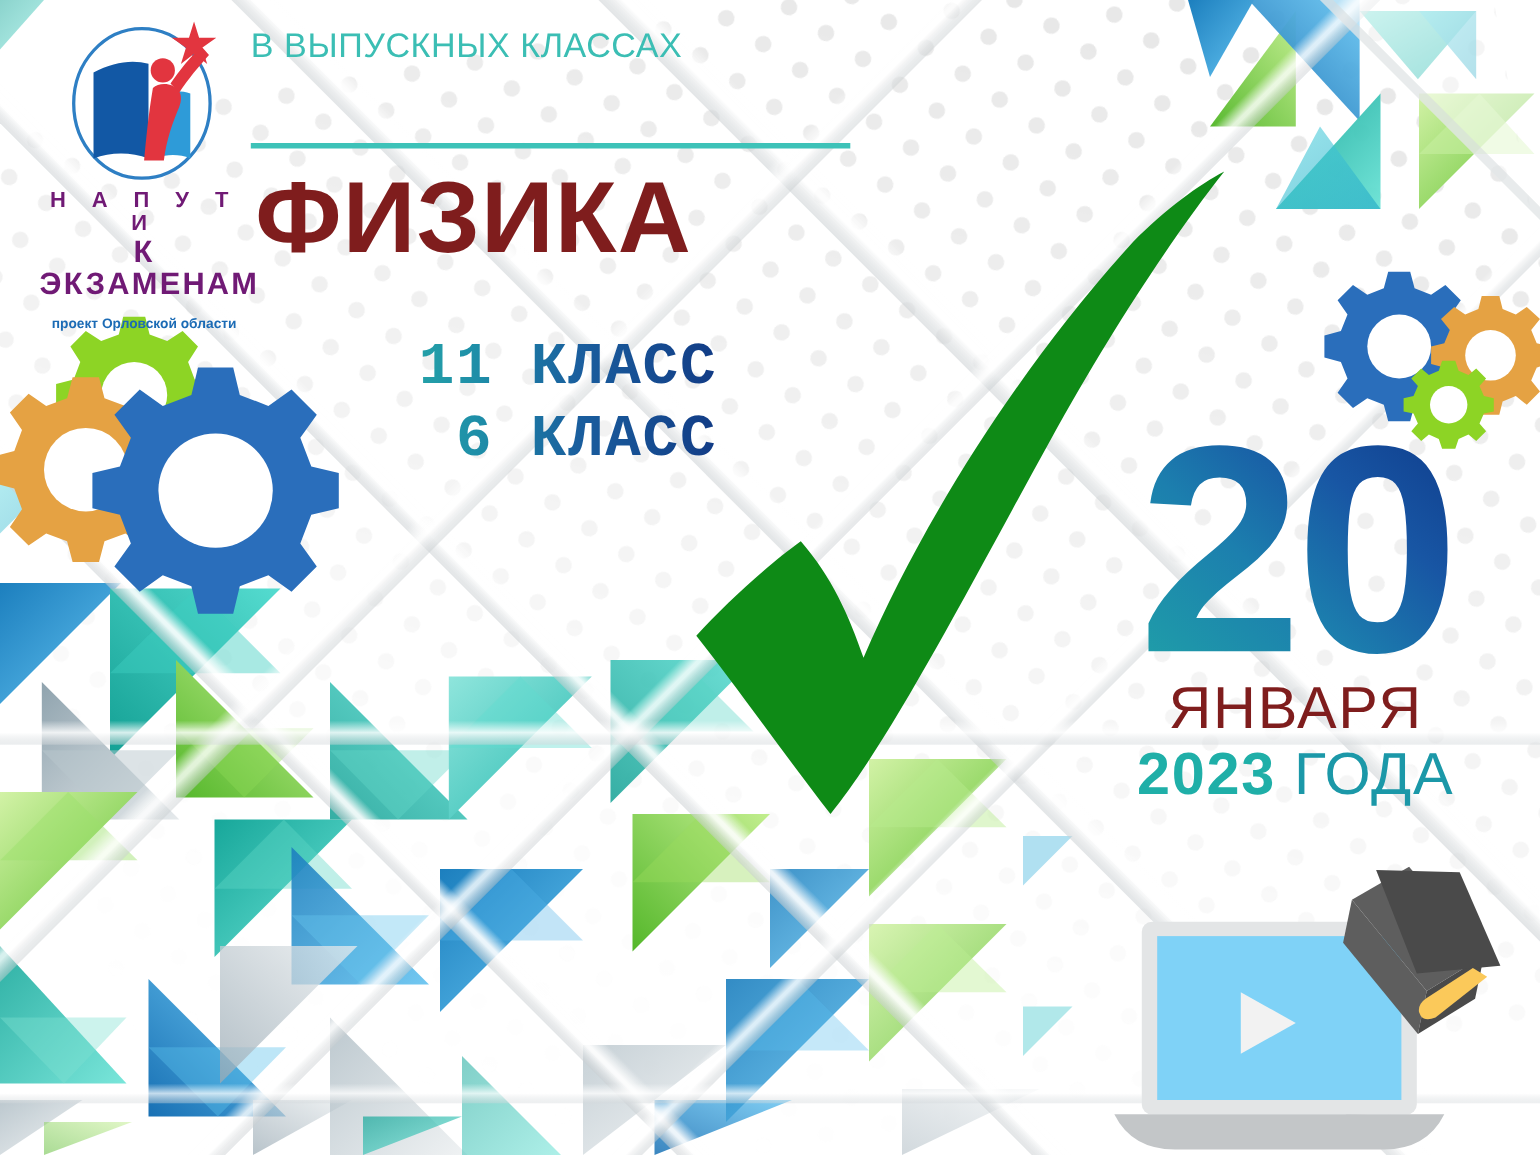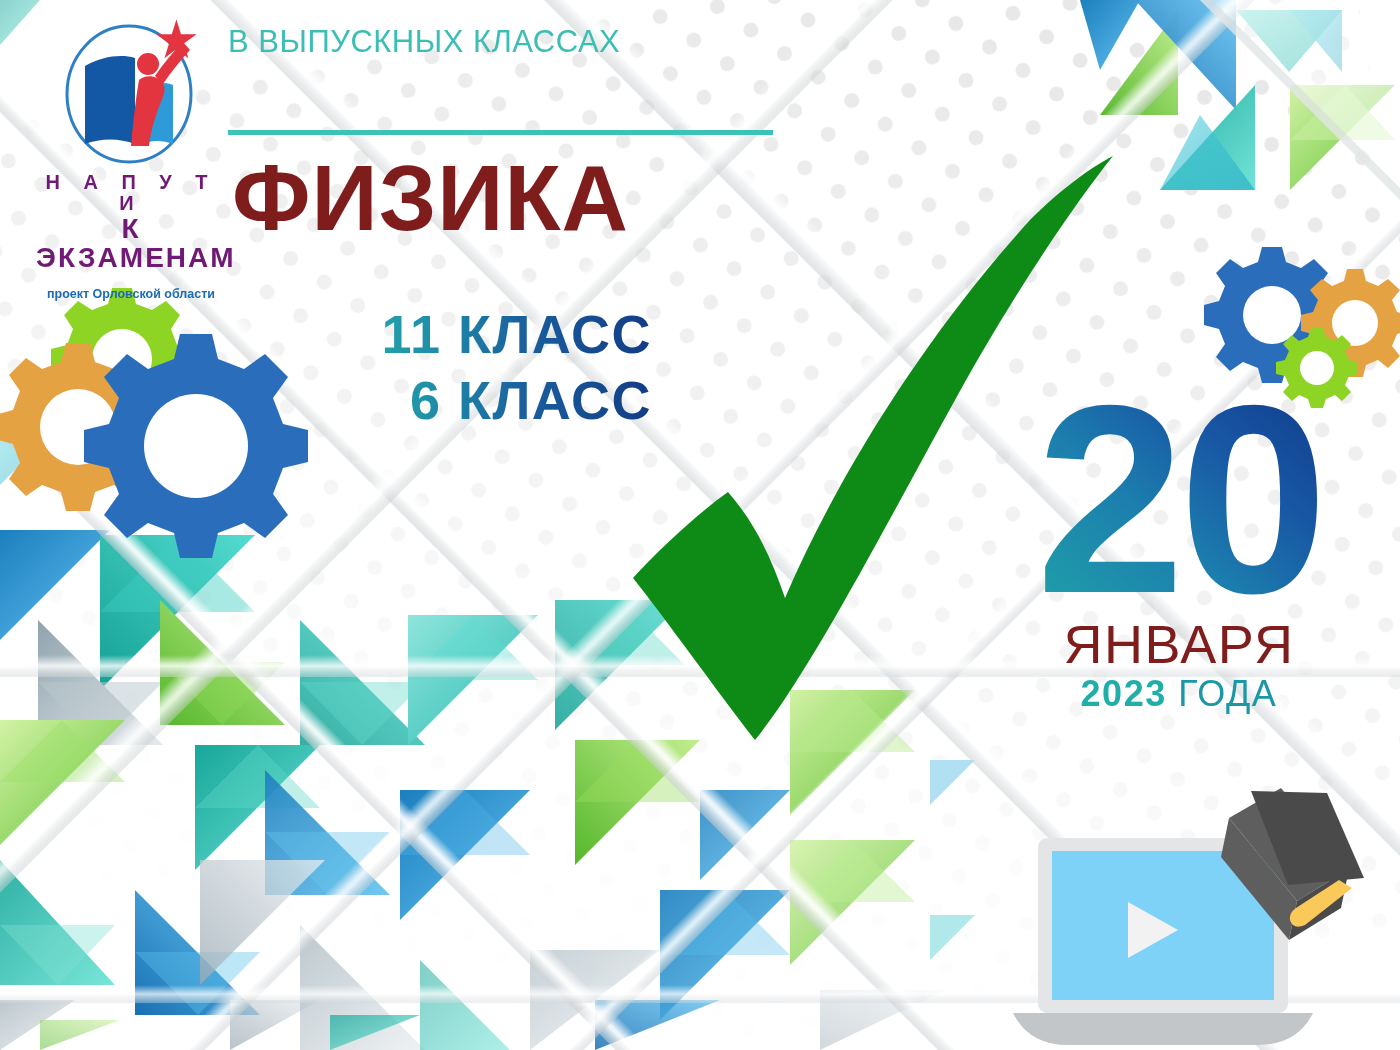--- a/index.html
+++ b/index.html
@@ -97,20 +97,21 @@
     line-height: 1;
   }
 
   
   #class-block {
     position: absolute;
     left: 322px;
     top: 302px;
     width: 330px;
     text-align: right;
+    font-family: Liberation Mono, monospace;
   }
   .class-line {
     font-size: 54px;
     font-weight: bold;
     line-height: 1.22;
     letter-spacing: 1.5px;
     background-image: linear-gradient(90deg, #2BB5A8 0%, #1E8EA8 34%, #1A5E9E 62%, #123C86 100%);
     -webkit-background-clip: text;
     background-clip: text;
     color: transparent;
@@ -135,21 +136,21 @@
     color: transparent;
   }
   #date-month {
     font-size: 54px;
     letter-spacing: 1.5px;
     color: #7f1d1d;
     line-height: 1.12;
     margin-top: 4px;
   }
   #date-year {
-    font-size: 36px;
+    font-size: 54px;
     letter-spacing: 1.5px;
     color: #1AA0A2;
     line-height: 1.12;
     white-space: nowrap;
   }
   #date-year .yr { font-weight: bold; color: #1FAFA8; }
   #date-year .goda { color: #1B98A8; }
 </style>
 </head>
 <body>

